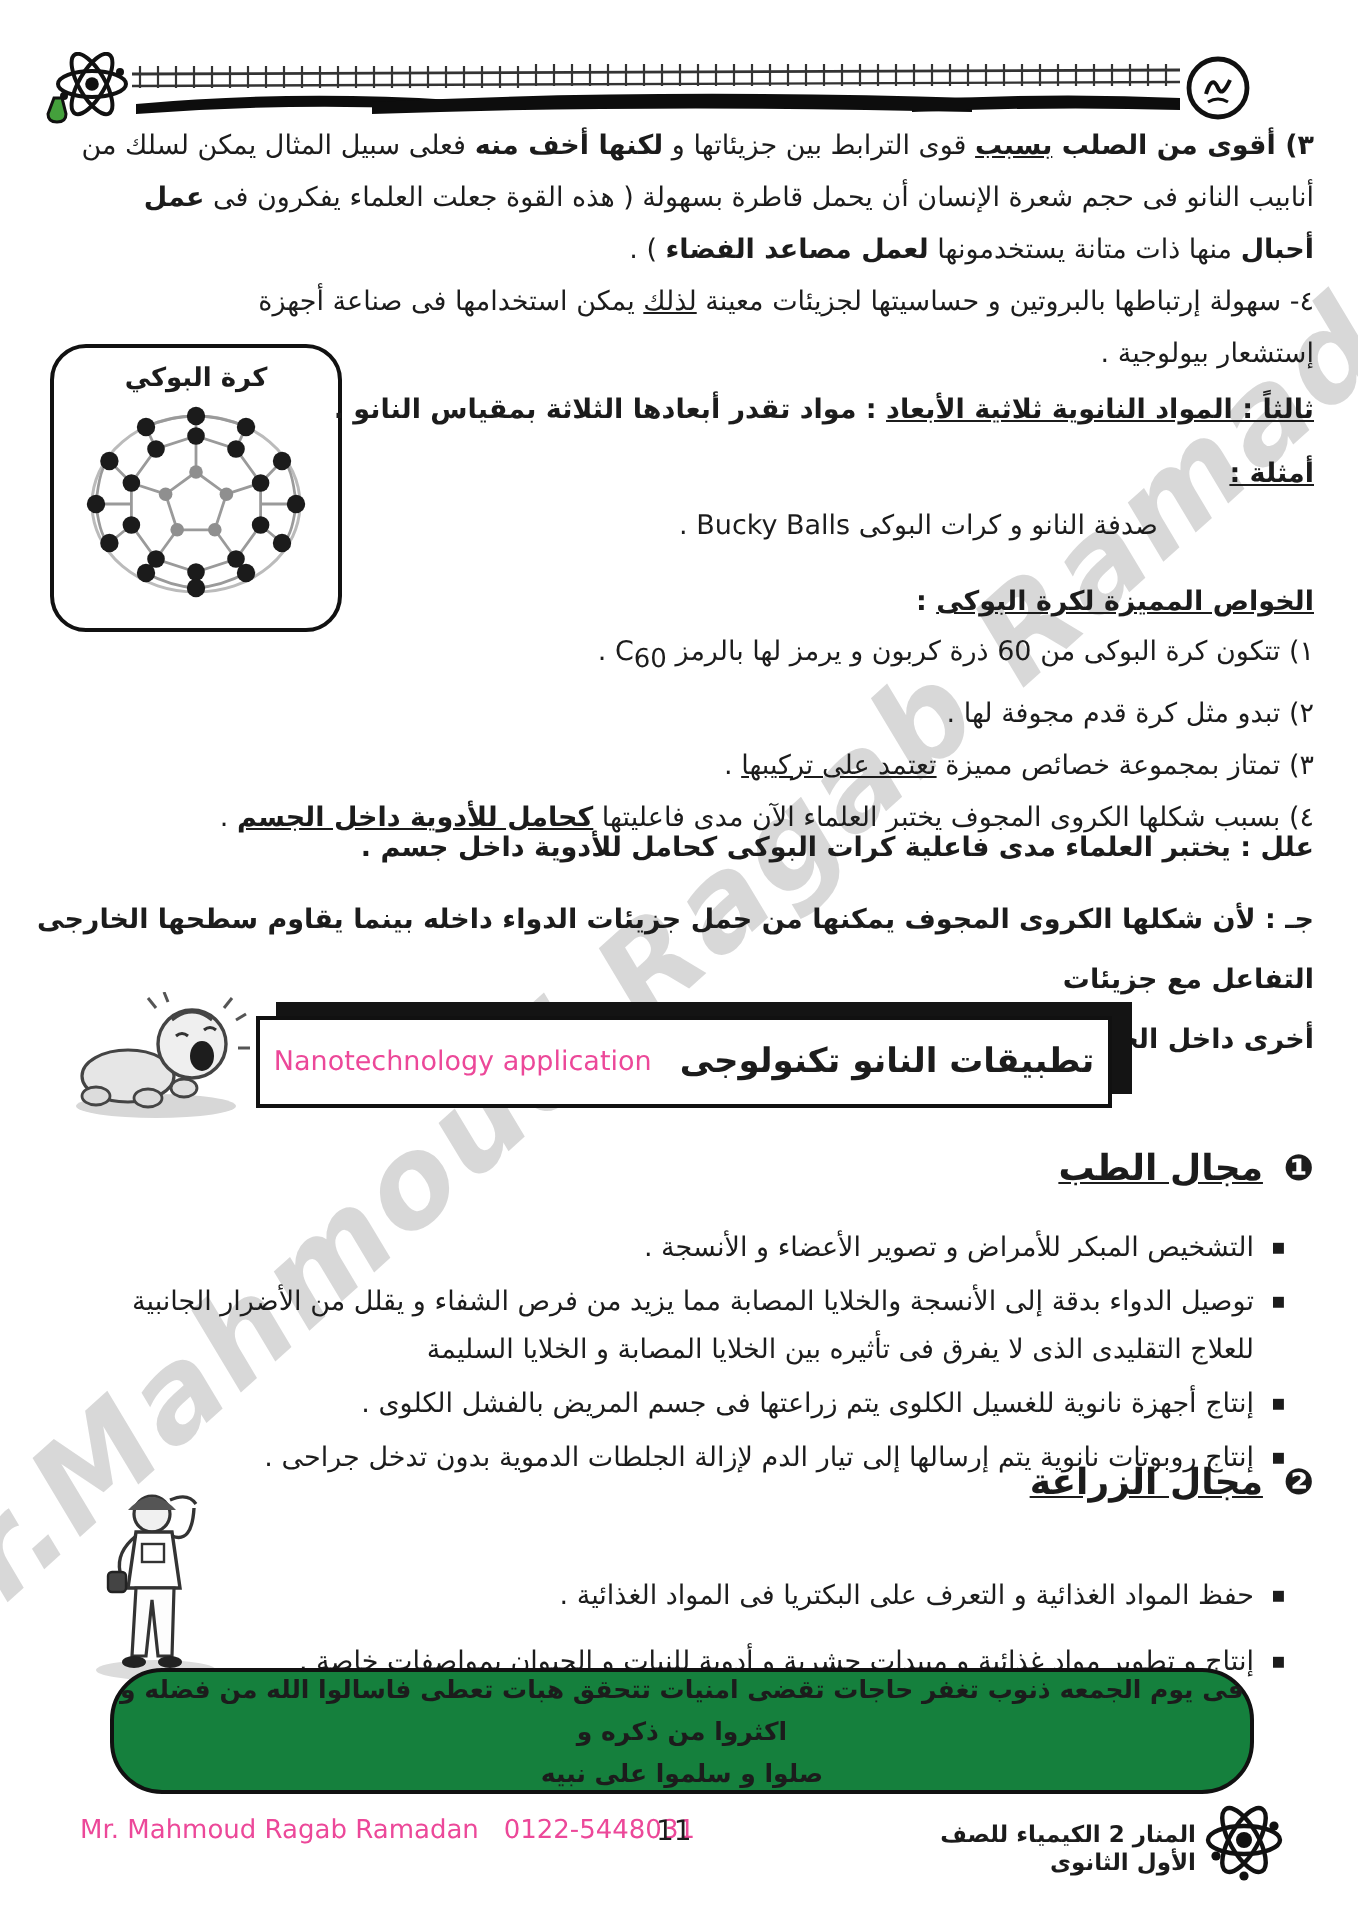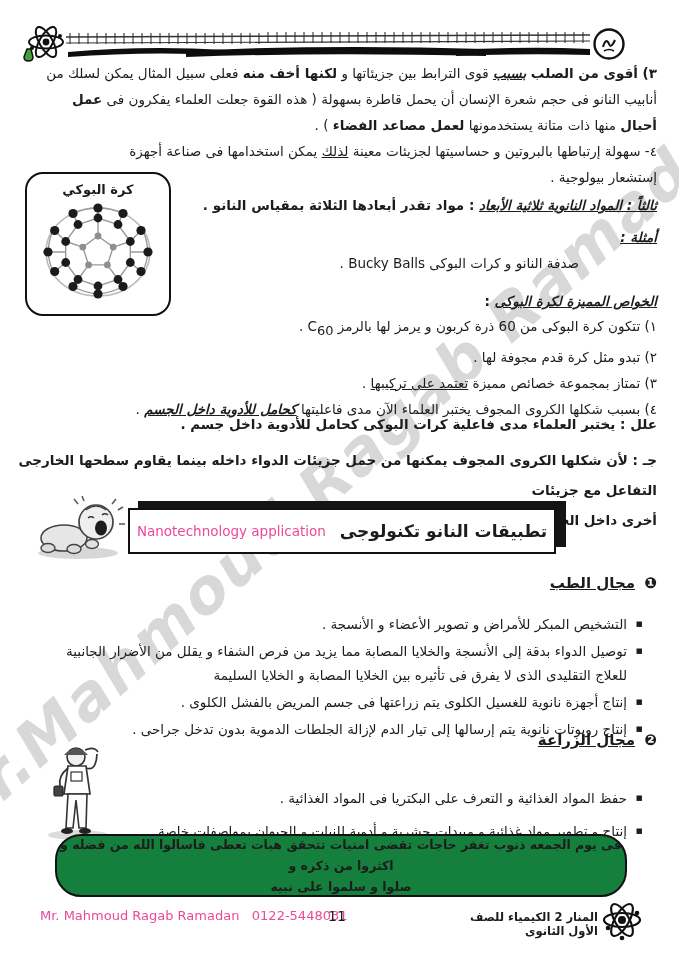--- a/index.html
+++ b/index.html
@@ -5,21 +5,21 @@
   html,body{margin:0;padding:0;background:#e8e8e8;}
   .page{
     position:relative;width:679px;height:960px;margin:0 auto;
     background:#ffffff;overflow:hidden;
     font-family:"DejaVu Sans",sans-serif;color:#1c1c1c;
   }
   .ar{direction:rtl;text-align:right;}
   .abs{position:absolute;}
   .b{font-weight:700;}
   .u{text-decoration:underline;}
-  .bu{font-weight:700;text-decoration:underline;font-style:italic;}
+  .bu{font-weight:700;text-decoration:underline;}
   .body-text{font-size:13.5px;line-height:26px;}
   .watermark{
     position:absolute;left:345px;top:465px;
     transform:translate(-50%,-50%) rotate(-42deg);
     font-size:62px;font-weight:700;font-style:italic;
     color:rgba(125,125,125,0.30);white-space:nowrap;letter-spacing:2px;
     pointer-events:none;
   }
   .bucky-box{
     position:absolute;left:25px;top:172px;width:142px;height:140px;
@@ -28,21 +28,21 @@
   }
   .bucky-title{font-size:13px;font-weight:700;margin-top:8px;}
   .banner-box{
     position:absolute;left:128px;top:508px;width:424px;height:42px;
     border:2px solid #111;background:#fff;box-shadow:10px -7px 0 #141414;
     display:flex;align-items:center;justify-content:center;gap:14px;
     direction:rtl;
   }
   .banner-ar{font-size:17px;font-weight:700;}
   .banner-en{font-size:13.5px;color:#ec4899;direction:ltr;}
-  .section-head{font-size:15px;font-weight:700;}
+  .section-head{font-size:18px;font-weight:700;}
   .section-head .num{text-decoration:none;margin-left:4px;}
   .bullets{direction:rtl;font-size:13.5px;margin-top:12px;}
   .bullet{position:relative;padding-right:16px;line-height:24px;margin-bottom:3px;}
   .bullet::before{content:"▪";position:absolute;right:0;top:0;font-size:11px;}
   .dua-box{
     position:absolute;left:55px;top:834px;width:568px;height:59px;
     border:2px solid #111;border-radius:26px;background:#15803d;
     display:flex;flex-direction:column;align-items:center;justify-content:center;
     direction:rtl;font-size:12.5px;font-weight:700;line-height:21px;text-align:center;
   }

